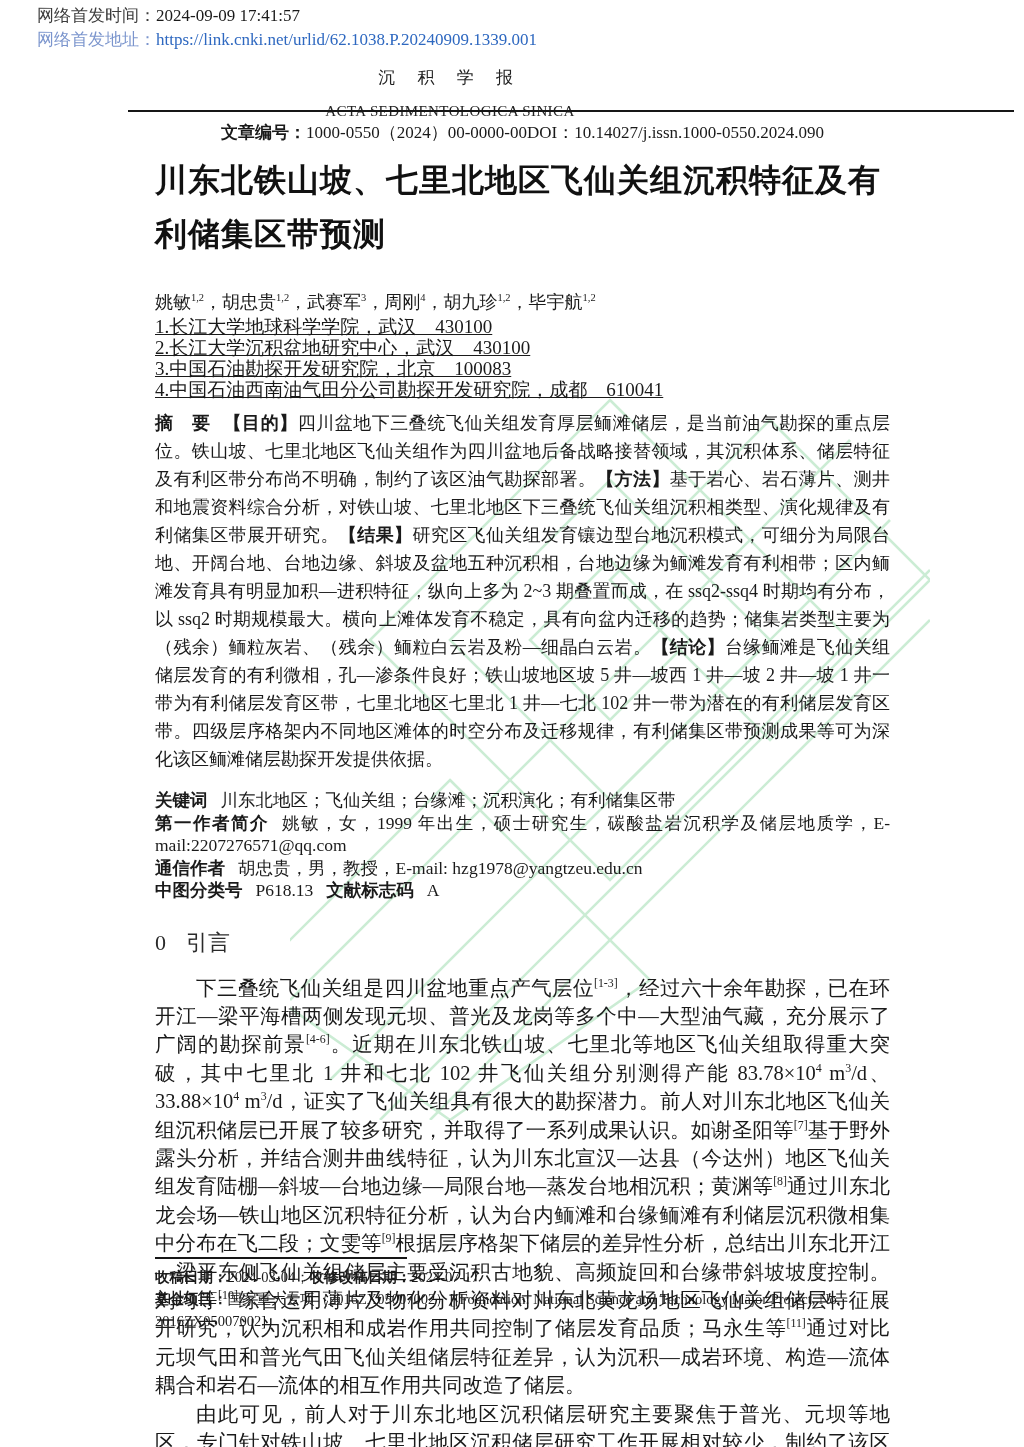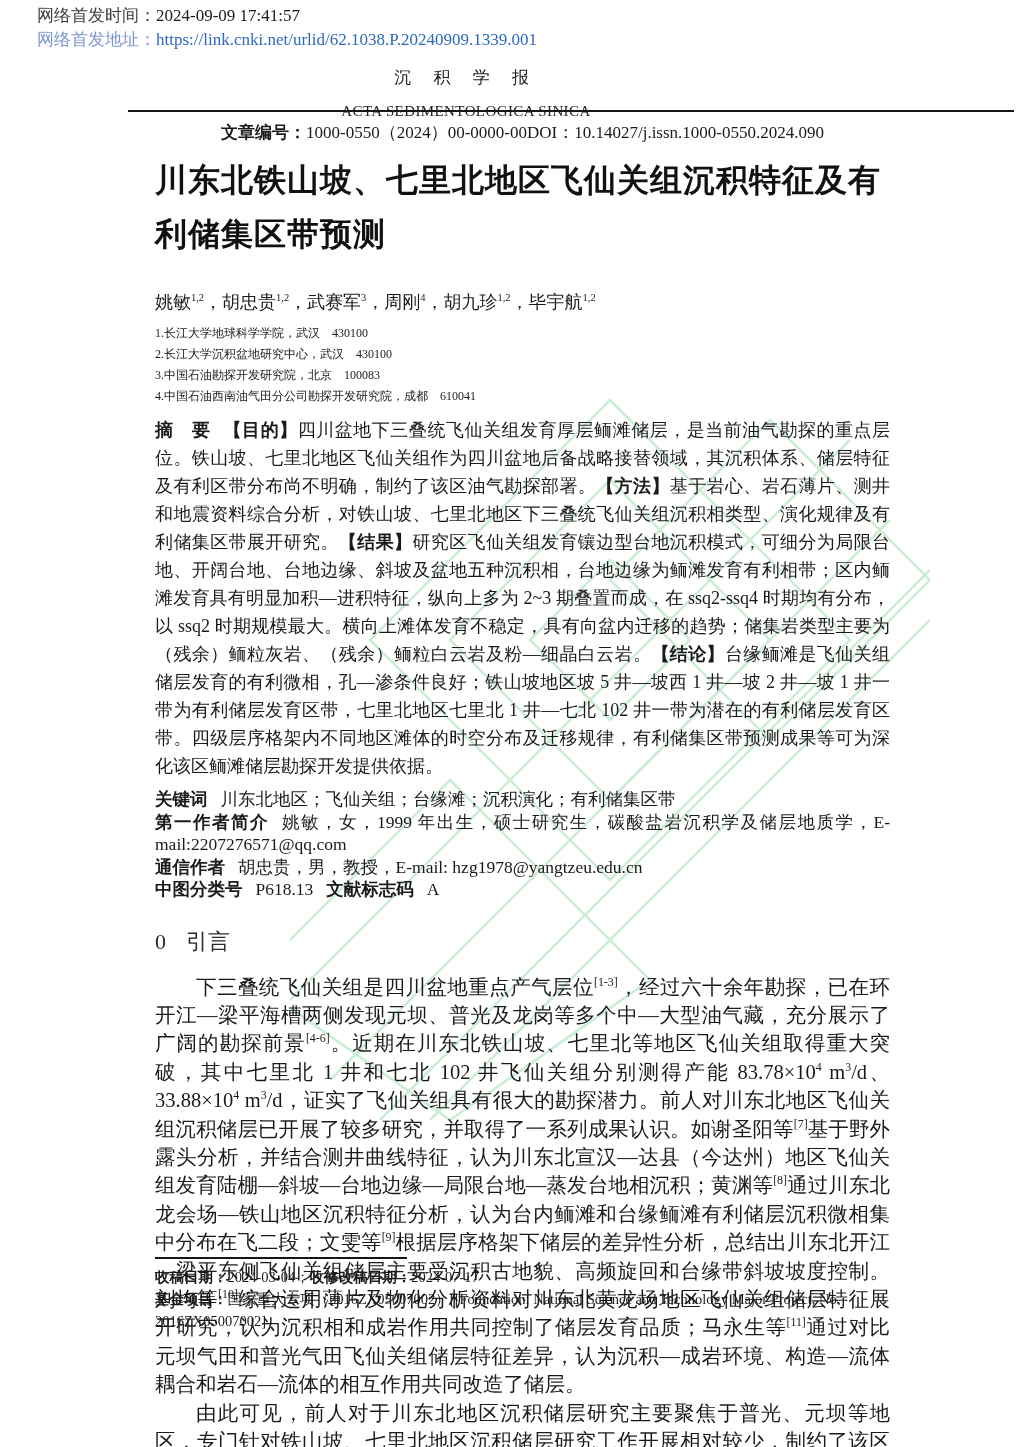--- a/index.html
+++ b/index.html
@@ -4,33 +4,33 @@
 <style>
   html,body{margin:0;padding:0;background:#ffffff;}
   .page{position:relative;width:1024px;height:1447px;background:#fff;overflow:hidden;
         font-family:"Liberation Serif","DejaVu Serif",serif;color:#1a1a1a;}
   .wm{position:absolute;left:290px;top:360px;pointer-events:none;}
   .topmeta{position:absolute;left:37px;top:4px;font-size:17px;line-height:23.5px;white-space:nowrap;}
   .m-label1{color:#3c3c3c;}
   .m-label2{color:#7b95cd;}
   .m-time{color:#1a1a1a;}
   .url{color:#2e68c0;text-decoration:none;}
-  .jheader{position:absolute;left:128px;top:66px;width:676px;text-align:center;}
+  .jheader{position:absolute;left:112px;top:66px;width:676px;text-align:center;}
   .jcn{font-size:17px;letter-spacing:9px;color:#222;}
   .jen{font-size:15px;margin-top:14px;letter-spacing:.4px;color:#222;}
   .hrule{position:absolute;left:128px;top:110px;width:886px;height:2px;background:#161616;}
   .content{position:absolute;left:155px;top:122px;width:735px;}
   .b{font-family:"Liberation Sans","DejaVu Sans",sans-serif;font-weight:700;}
   .idrow{display:flex;justify-content:center;font-size:17px;line-height:22px;}
   .title{margin:9px 0 0;font-size:32px;line-height:54px;font-weight:700;
          font-family:"Liberation Sans","DejaVu Sans",sans-serif;letter-spacing:1px;color:#111;}
   .authors{margin-top:28px;font-size:18px;line-height:27px;}
   sup{font-size:.58em;line-height:0;vertical-align:super;}
-  .affils{margin-top:7px;font-size:12px;line-height:21px;}
-  .abs{margin:9px 0 8px;font-size:18px;line-height:28px;text-align:justify;}
+  .affils{font-size:19px;line-height:21px;text-decoration:underline;}
+  .abs{margin:9px 0 16px;font-size:18px;line-height:28px;text-align:justify;}
   .kv{margin:0;font-size:17.5px;line-height:22.5px;text-align:justify;}
   .sp{margin-right:13px;}
   .sec{margin:26px 0 0;font-size:22px;font-weight:400;color:#2a2a2a;}
   .sec-num{margin-right:20px;}
   .bodyp{margin:16px 0 0;font-size:20.5px;line-height:28.4px;text-align:justify;text-indent:2em;}
   .bodyp + .bodyp{margin-top:0;}
   .footnote{position:absolute;left:155px;top:1257px;width:735px;font-size:14.5px;line-height:22px;}
   .fn-rule{width:252px;height:2px;background:#161616;margin-bottom:7px;}
 </style>
 </head>

